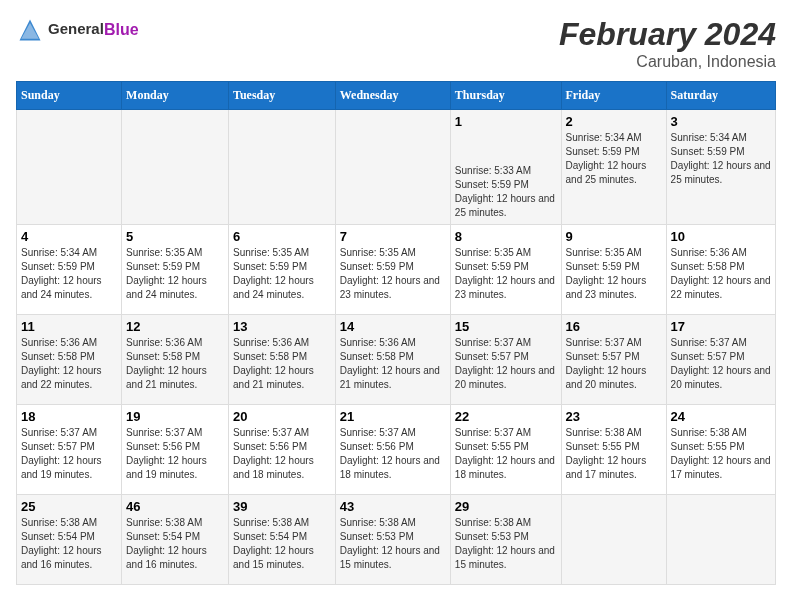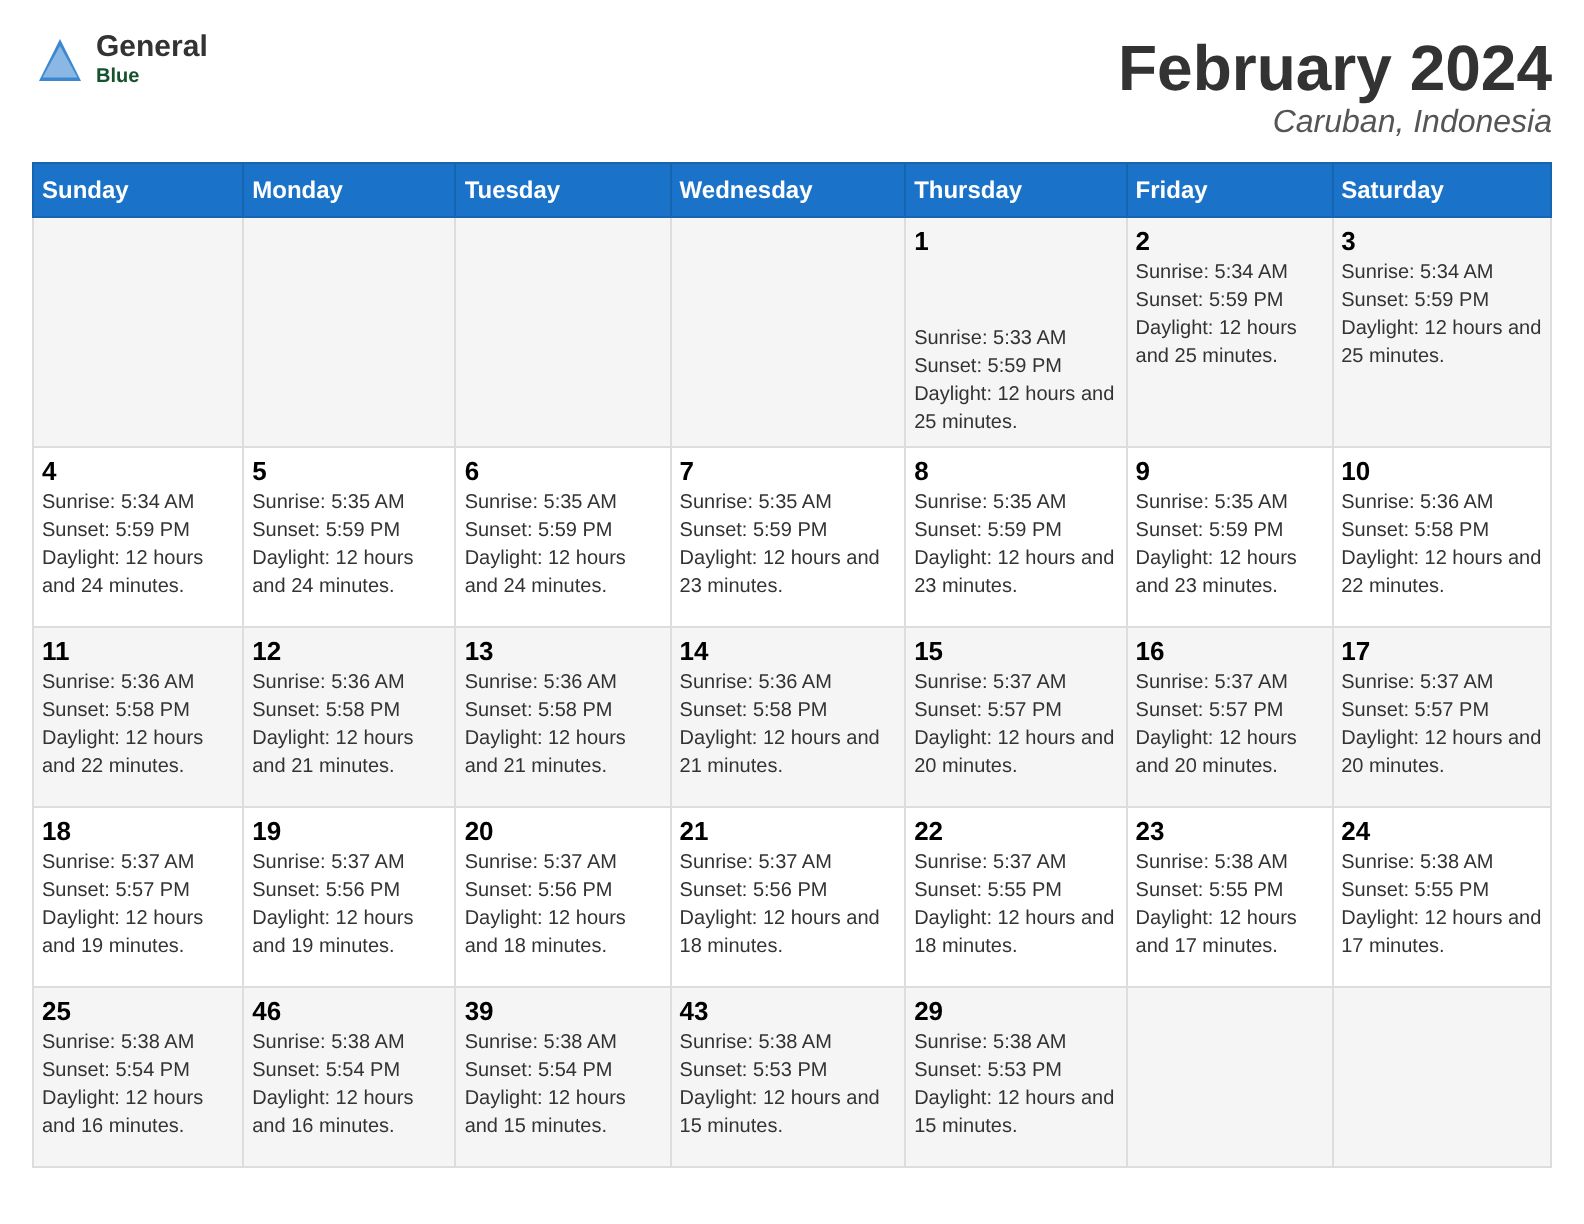--- a/index.html
+++ b/index.html
@@ -16,58 +16,59 @@
       align-items: flex-start;
       margin-bottom: 10px;
     }
     .logo {
       display: flex;
       align-items: center;
       gap: 4px;
     }
     .logo-text {
       display: flex;
-      flex-direction: column;
+      flex-direction: row;
       line-height: 1.1;
     }
     .logo-general {
       font-size: 15px;
       font-weight: bold;
       color: #333;
     }
     .logo-blue {
-      font-size: 10px;
-      font-weight: bold;
-      color: #14532d;
+      font-size: 16px;
+      font-weight: bold;
+      color: #a21caf;
     }
     .logo-icon {
       width: 28px;
       height: 28px;
     }
     .title-area {
       text-align: right;
     }
     .main-title {
       font-size: 32px;
       font-weight: bold;
       color: #333;
+      font-style: italic;
     }
     .sub-title {
       font-size: 16px;
       color: #555;
-      font-style: italic;
     }
     table {
       width: 100%;
       border-collapse: collapse;
       font-size: 11px;
     }
     thead tr {
       background-color: #1a73c8;
       color: #fff;
+      font-family: Liberation Serif, serif;
     }
     thead th {
       padding: 6px 4px;
       text-align: left;
       font-size: 12px;
       font-weight: bold;
       border: 1px solid #1565b0;
     }
     tbody tr {
       border-bottom: 1px solid #ccc;

